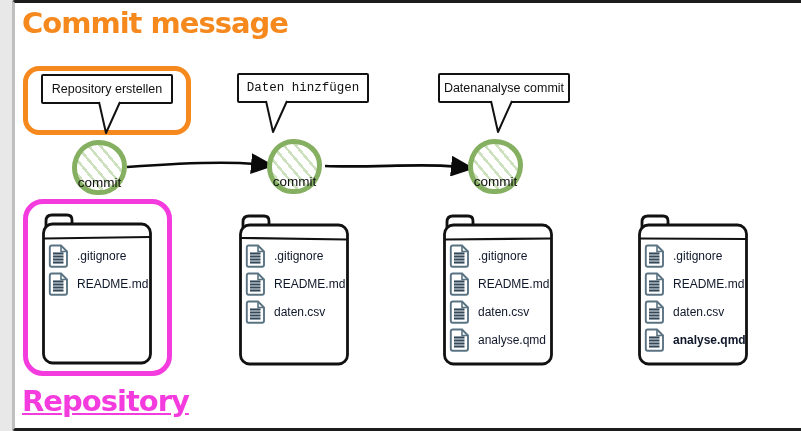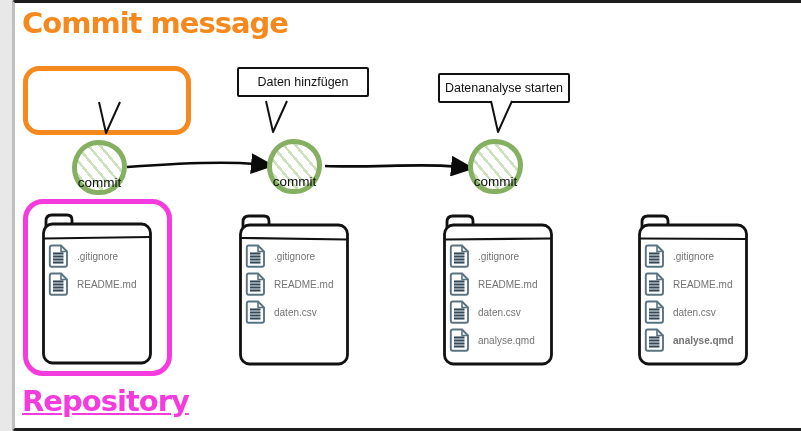--- a/index.html
+++ b/index.html
@@ -40,49 +40,52 @@
     background:
       repeating-linear-gradient(50deg,
         rgba(156,195,125,0.50) 0px, rgba(156,195,125,0.50) 2.5px,
         rgba(255,255,255,0) 2.5px, rgba(255,255,255,0) 9px) #fff;
     display:flex;align-items:flex-end;justify-content:center;
     font-size:13.5px;color:#111;
   }
 
   
   .file-row{display:flex;align-items:center;gap:8px;height:26px;}
-  .file-label{font-size:10px;color:#737373;white-space:nowrap;}
+  .file-label{font-size:12px;color:#0f172a;white-space:nowrap;}
   .file-label.file-bold{font-weight:bold;}
 
   svg{display:block;}
 </style>
 </head>
 <body>
 
 <div id="canvas">
 
   <div class="abs big-title" id="commit-message-title">Commit message</div>
   <div class="abs big-title" id="repository-title">Repository</div>
 
   <div class="abs hl-rect" id="hl-orange"></div>
   <div class="abs hl-rect" id="hl-magenta"></div>
 
+  <div class="abs bubble" style="left:26px;top:71px;width:132px;">
+    <span>Repository erstellen</span>
+  </div>
   <svg class="abs bubble-tail" style="left:80px;top:99px;" width="28" height="34" viewBox="0 0 28 34">
     <path d="M4 0 L11 31 L25 0" fill="#ffffff" stroke="#111" stroke-width="2" stroke-linejoin="round"></path>
   </svg>
 
-  <div class="abs bubble" style="left:222px;top:64px;width:132px;">
+  <div class="abs bubble" style="left:222px;top:70px;width:132px;font-family:Liberation Mono, monospace;">
     <span>Daten hinzfügen</span>
   </div>
   <svg class="abs bubble-tail" style="left:247px;top:98px;" width="28" height="34" viewBox="0 0 28 34">
     <path d="M4 0 L11 31 L25 0" fill="#ffffff" stroke="#111" stroke-width="2" stroke-linejoin="round"></path>
   </svg>
 
   <div class="abs bubble" style="left:423px;top:70px;width:132px;">
-    <span>Datenanalyse starten</span>
+    <span>Datenanalyse commit</span>
   </div>
   <svg class="abs bubble-tail" style="left:472px;top:98px;" width="28" height="34" viewBox="0 0 28 34">
     <path d="M4 0 L11 31 L25 0" fill="#ffffff" stroke="#111" stroke-width="2" stroke-linejoin="round"></path>
   </svg>
 
   <svg class="abs" style="left:0;top:0;pointer-events:none;" width="801" height="431" viewBox="0 0 801 431">
     <defs>
       <marker id="arrowhead" markerWidth="9" markerHeight="8" refX="1.5" refY="4" orient="auto">
         <path d="M0 0 L9 4 L0 8 Z" fill="#0a0a0a"></path>
       </marker>

